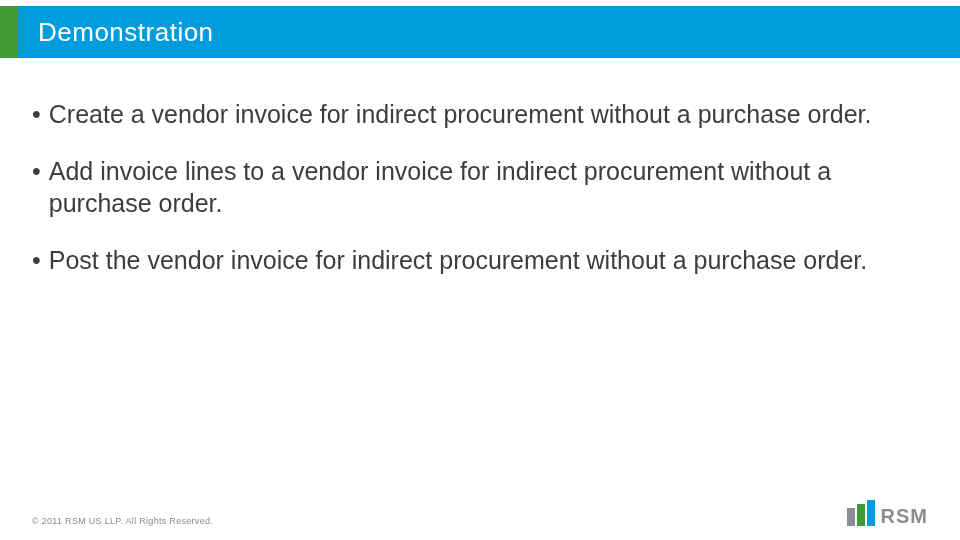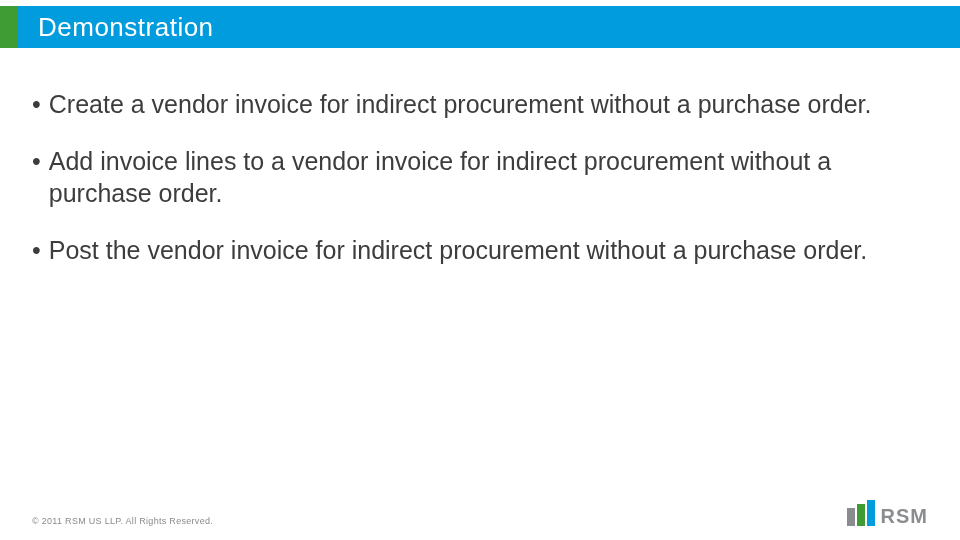--- a/index.html
+++ b/index.html
@@ -1,20 +1,20 @@
 <!DOCTYPE html>
 <html><head>
 <meta charset="utf-8">
 <style>
   * { box-sizing: border-box; margin: 0; padding: 0; }
   html, body { width: 960px; height: 540px; font-family: Arial, Helvetica, sans-serif; background: #fff; }
   .header {
     display: flex;
     align-items: stretch;
-    height: 42px;
+    height: 52px;
     margin-top: 6px;
   }
   .header .accent {
     width: 18px;
     background: #3f9c35;
   }
   .header .titlebar {
     flex: 1;
     background: #009cde;
     display: flex;

